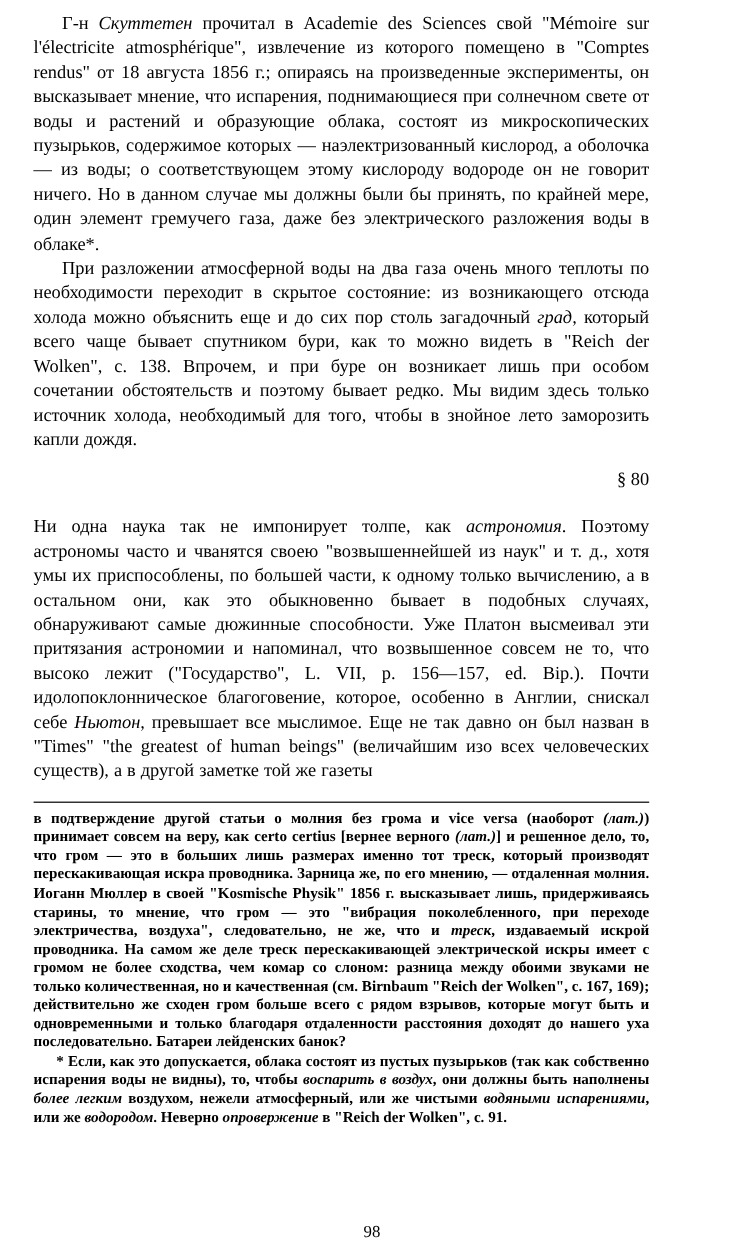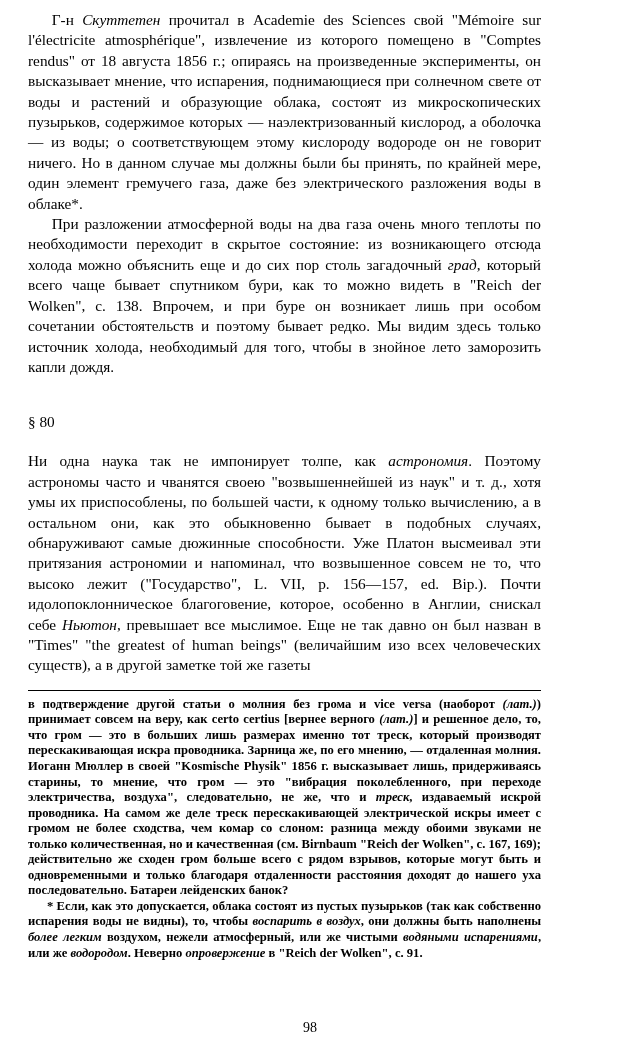--- a/index.html
+++ b/index.html
@@ -29,23 +29,23 @@
     text-justify: inter-word;
     word-spacing: 0.02em;
   }
   .body-text p {
     margin: 0;
     text-indent: 1.55em;
   }
   .noindent { text-indent: 0 !important; }
   i, .it { font-style: italic; }
   .section-mark {
-    text-align: left;
+    text-align: right;
     font-size: 15.3px;
-    margin: 36px 0 20px 0;
+    margin: 14px 0 20px 0;
   }
   .rule {
     border: none;
     border-top: 1px solid #000;
     width: 100%;
     margin: 14px 0 6px 0;
   }
   .footnotes {
     font-size: 12.6px;
     line-height: 1.235;

